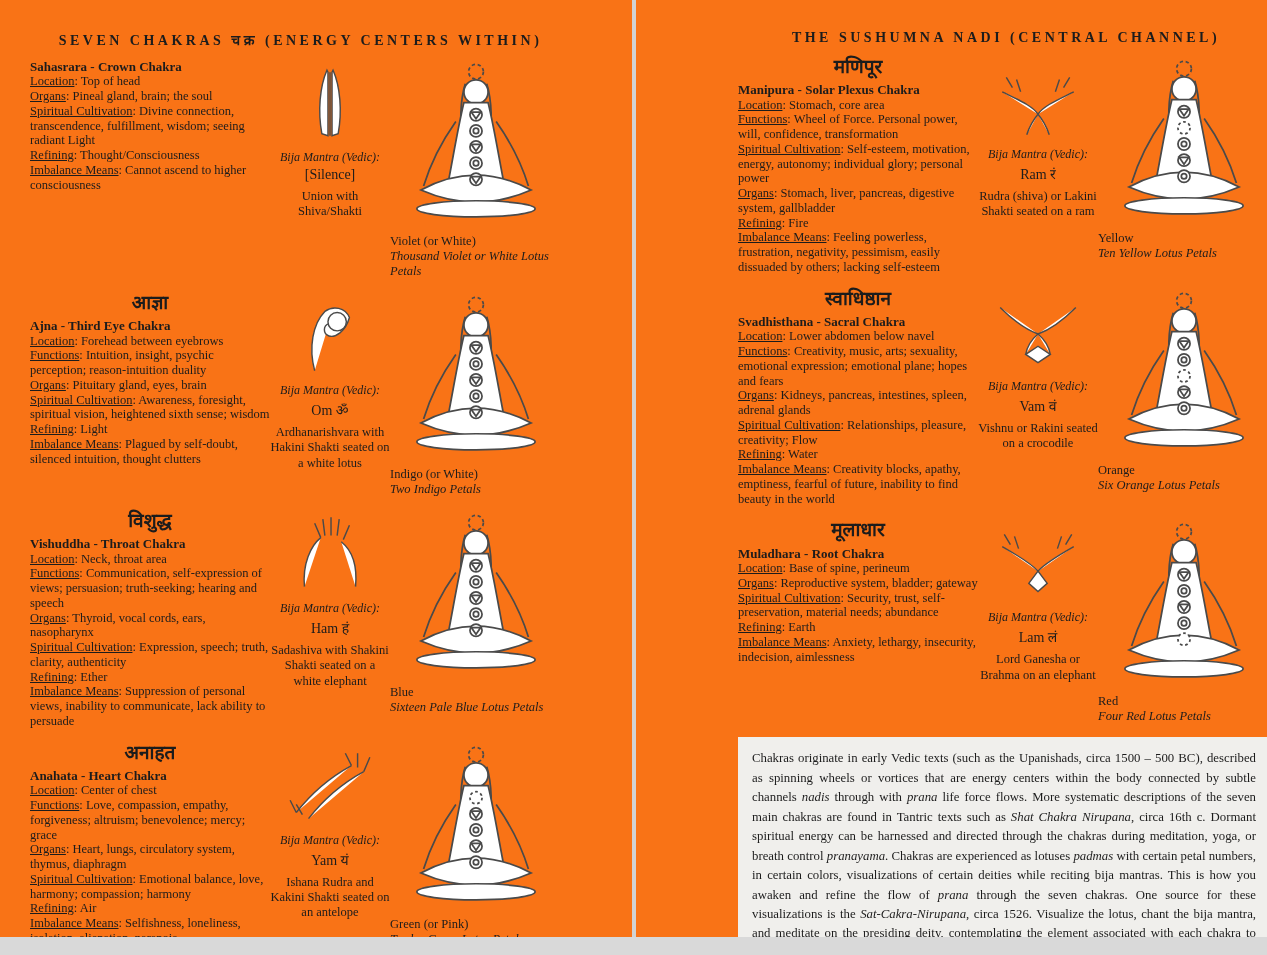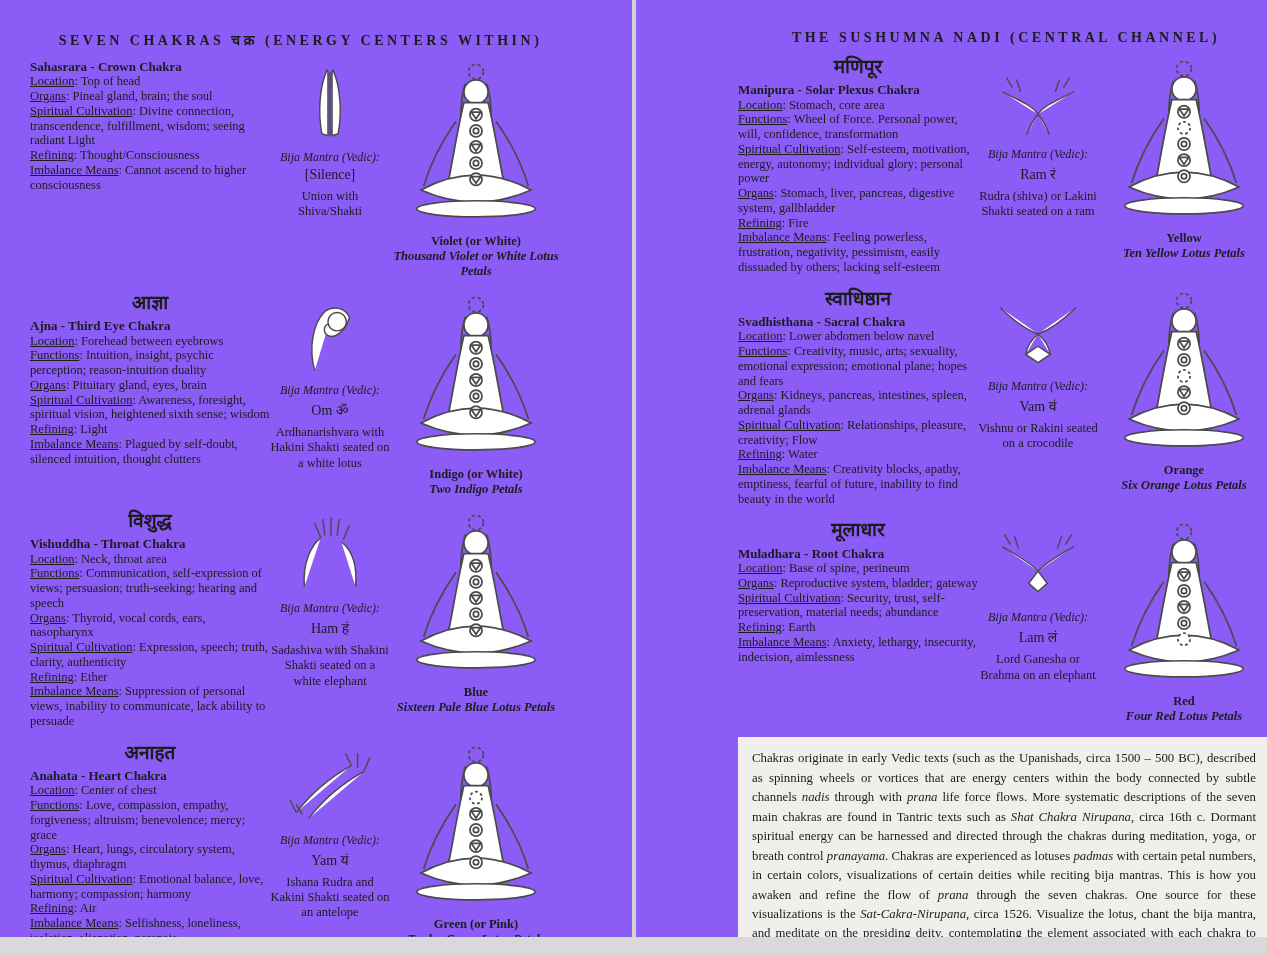--- a/index.html
+++ b/index.html
@@ -1,31 +1,31 @@
 <!DOCTYPE html>
 <html><head>
 <meta charset="utf-8">
 <style>
   html,body{margin:0;padding:0;background:#ffffff;}
   body{width:1267px;height:955px;font-family:"Liberation Serif",serif;color:#1c1c1c;}
-  .spread{position:relative;width:1267px;height:955px;overflow:hidden;background:#8b5cf6;}
+  .spread{position:relative;width:1267px;height:955px;overflow:hidden;background:#f97316;}
   .page{position:absolute;top:0;height:937px;overflow:hidden;box-sizing:border-box;}
   .page-left{left:0;width:633px;padding:30px 62px 0 30px;}
   .page-right{left:672px;width:630px;padding:30px 28px 0 66px;}
   .divider{position:absolute;left:632px;top:0;width:4px;height:937px;background:#d2d2d2;}
   .bottom-bar{position:absolute;left:0;bottom:0;width:1267px;height:18px;background:#d9d9d9;}
   .page-title{text-align:center;font-size:14px;font-weight:600;letter-spacing:3.5px;margin:0 0 10px 0;white-space:nowrap;}
   .row{display:flex;margin-bottom:13px;}
   .info{width:240px;flex:none;font-size:12.5px;line-height:1.18;}
   .dev{text-align:center;font-size:19px;font-weight:600;margin:0 0 4px 0;}
   .cname{font-weight:700;font-size:13px;}
   .field{margin:0;}
   .field .ul{text-decoration:underline;}
   .mudra{width:120px;flex:none;text-align:center;padding-top:4px;}
-  .figure{width:172px;flex:none;text-align:center;padding-top:2px;font-weight:bold;}
+  .figure{width:172px;flex:none;text-align:left;padding-top:2px;}
   .bija-label{font-style:italic;font-size:12px;margin-top:3px;}
   .bija{font-weight:400;font-size:14px;margin:2px 0 6px 0;}
   .deity{font-size:12.5px;line-height:1.22;}
   .figcolor{font-size:12.5px;margin-top:1px;}
   .figpetals{font-style:italic;font-size:12.5px;line-height:1.2;}
   .footnote{background:#f0efec;padding:12px 14px;font-size:12.8px;line-height:1.52;text-align:justify;margin-top:8px;box-sizing:border-box;width:532px;}
   svg{display:block;margin:0 auto;}
   .mudra svg{margin-bottom:2px;}
 </style>
 </head>

